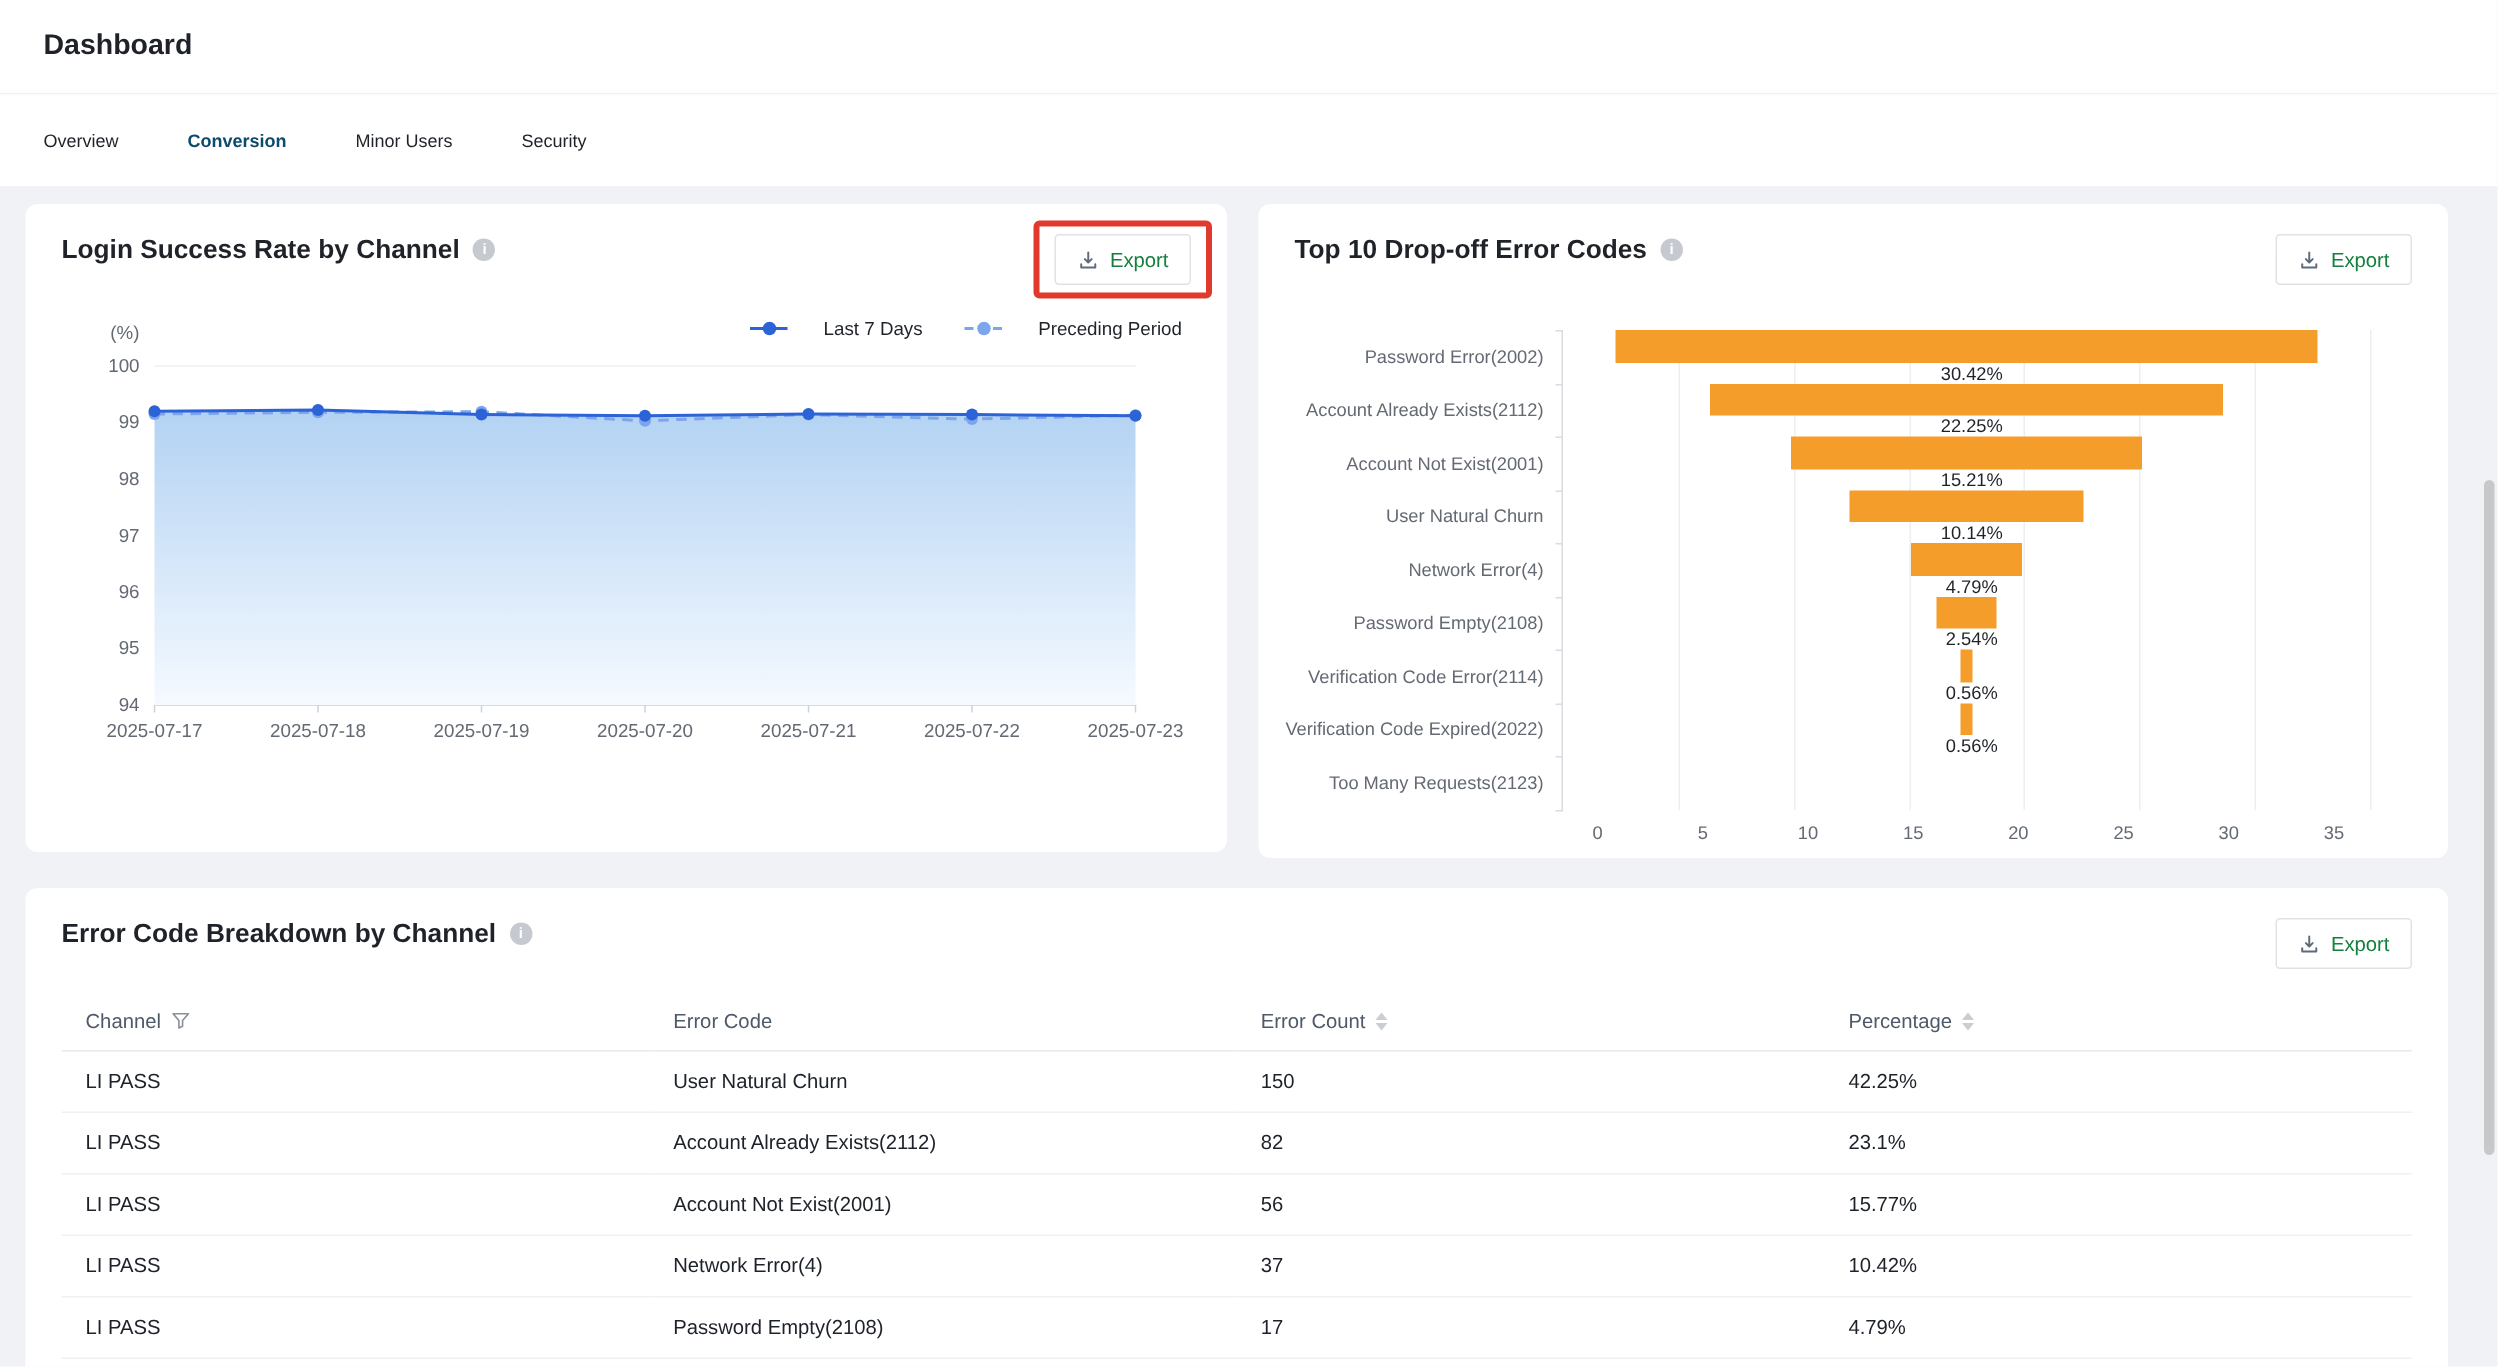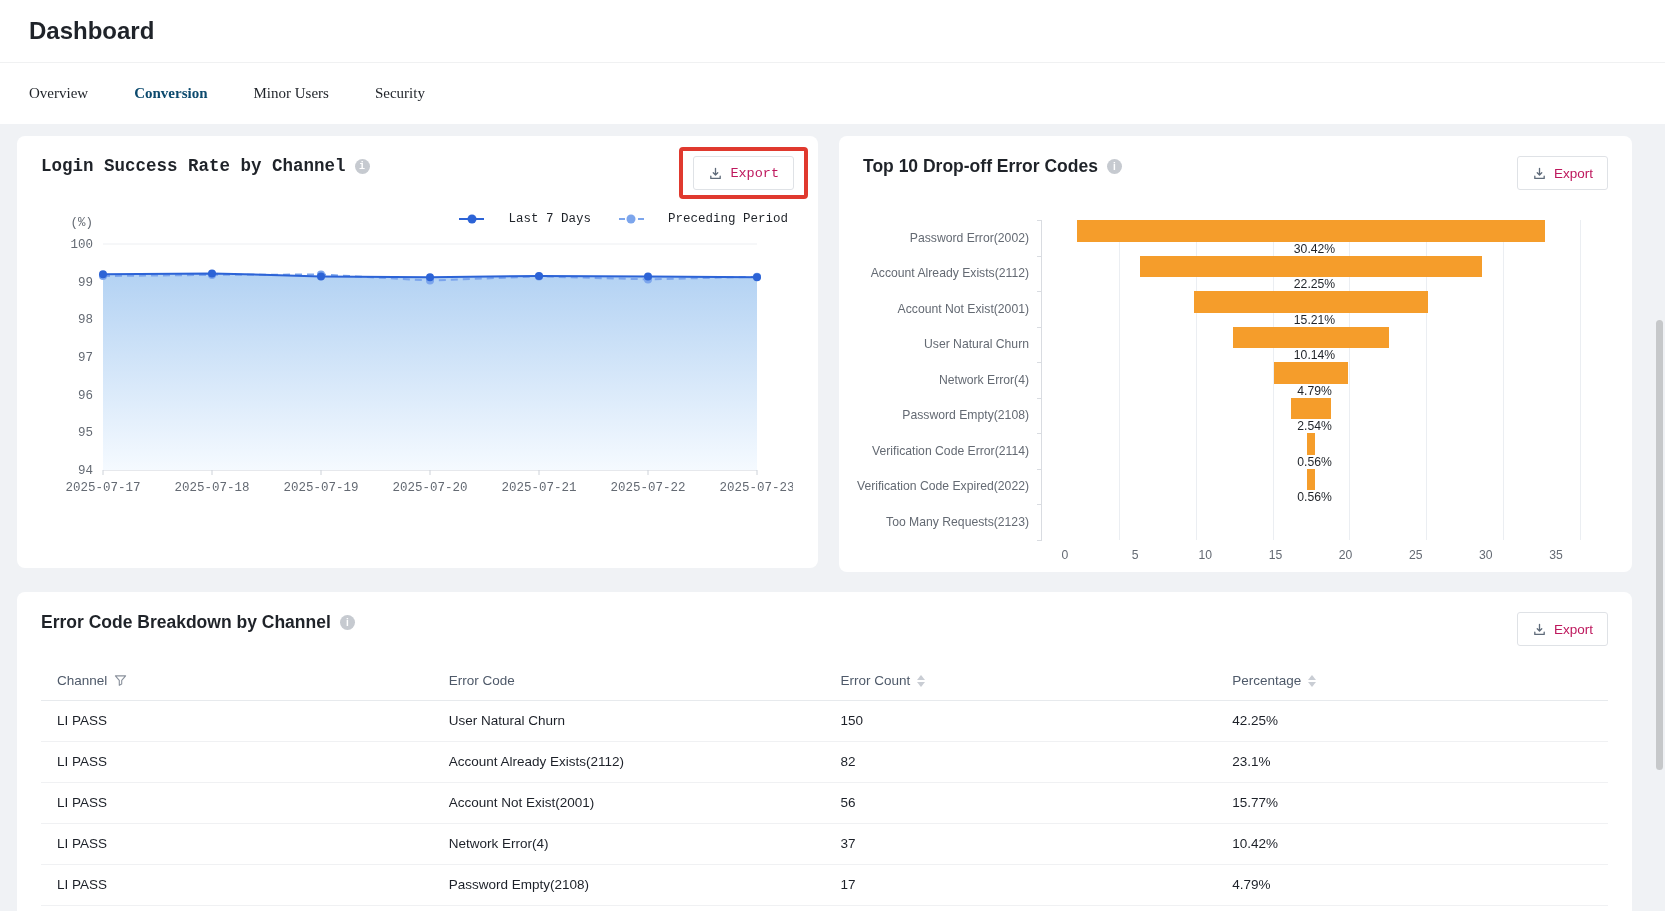--- a/index.html
+++ b/index.html
@@ -3,37 +3,37 @@
 <meta charset="utf-8">
 <style>
   * { box-sizing: border-box; }
   html,body { margin:0; padding:0; }
   body {
     width:1665px; height:911px; overflow:hidden; position:relative;
     background:#f0f2f5; font-family:"Liberation Sans", sans-serif; color:#1f2329;
   }
   
   .topbar { background:#fff; height:63px; display:flex; align-items:center; padding:0 29px; border-bottom:1px solid #f0f1f2; }
-  .topbar h1 { font-size:24px; font-weight:700; margin:0; color:#1f2329; }
+  .topbar h1 { font-size:19px; font-weight:700; margin:0; color:#1f2329; }
   .tabbar { background:#fff; height:61px; display:flex; align-items:center; padding:0 29px; gap:46px; }
-  .tab { font-size:15px; color:#1f2329; cursor:pointer; white-space:nowrap;font-family:Liberation Serif, serif; }
+  .tab { font-size:12px; color:#1f2329; cursor:pointer; white-space:nowrap; }
   .tab.active { color:#0c4a6e; font-weight:700; }
   
   .content { padding:12px 33px 0 17px; }
   .row1 { display:flex; gap:21px; }
   .card { background:#fff; border-radius:8px; padding:20px 24px 24px; }
-  .card-login { width:801px; height:432px; overflow:hidden;font-family:Liberation Mono, monospace; }
+  .card-login { width:801px; height:432px; overflow:hidden; }
   .card-errors { flex:1; height:436px; overflow:hidden; }
   .card-table { margin-top:20px; height:540px; overflow:hidden; }
   .card-head { display:flex; justify-content:space-between; align-items:flex-start; }
   .card-title { font-size:17.5px; font-weight:700; color:#1f2329; margin:0; display:flex; align-items:center; gap:9px; }
   .info { width:15px; height:15px; border-radius:50%; background:#c6cad0; color:#fff; font-size:10px; font-weight:700;
           font-style:normal; display:inline-flex; align-items:center; justify-content:center; cursor:pointer; }
   .btn-export { display:inline-flex; align-items:center; gap:7px; height:34px; padding:0 14px; background:#fff;
-                border:1px solid #dfe2e6; border-radius:3px; font-size:13.5px; color:#be185d; cursor:pointer; font-family:inherit; }
+                border:1px solid #dfe2e6; border-radius:3px; font-size:13.5px; color:#15803d; cursor:pointer; font-family:inherit; }
   .export-wrap { position:relative; }
   .red-frame { position:absolute; inset:-9px -14px; border:4px solid #e0392e; border-radius:4px; pointer-events:none; }
   
   .segments { display:inline-flex; background:#f1f2f4; border-radius:3px; margin-top:8px; }
   .seg { height:36px; display:flex; align-items:center; justify-content:center; font-size:13.5px; color:#1f2329;
          position:relative; cursor:pointer; }
   .seg:nth-child(1){ width:120px; } .seg:nth-child(2){ width:119px; } .seg:nth-child(3){ width:141px; }
   .seg + .seg::before { content:''; position:absolute; left:0; top:8px; bottom:8px; width:1px; background:#dcdee2; }
   .seg.active { background:#e9f3ff; border:1px solid #5b93f5; color:#3370f2; font-weight:700; border-radius:3px; }
   .seg.active + .seg::before { display:none; }

